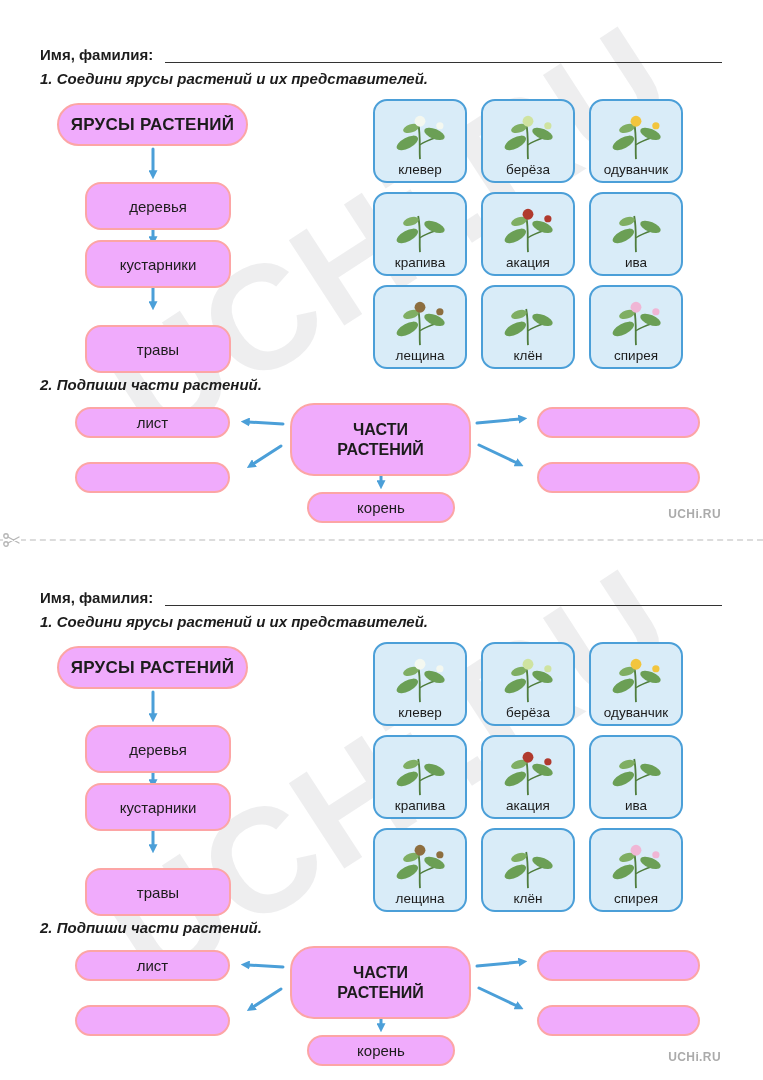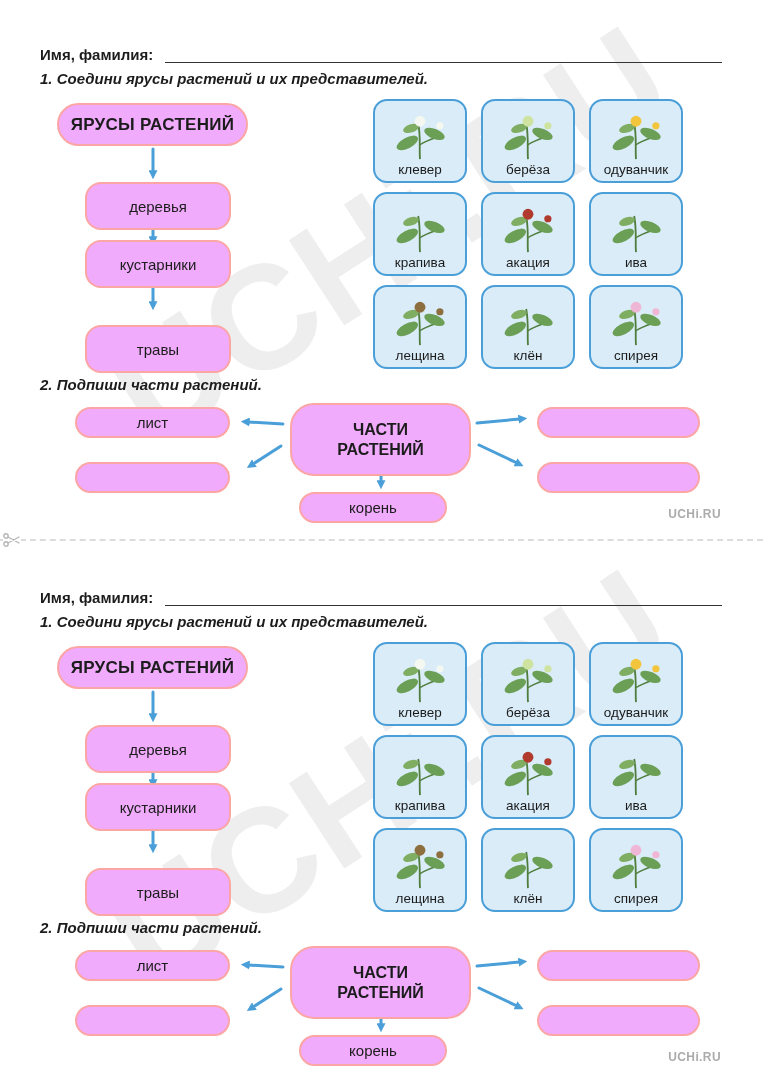--- a/index.html
+++ b/index.html
@@ -39,21 +39,21 @@
   .card-label{font-size:13.5px;color:#1b1b1b;line-height:1;}
   .stem{fill:none;stroke:#4f7d3c;stroke-width:2;}
   .stem.thin{stroke-width:1.5;}
   .leaf{fill:#6b9f55;}
   .leaf.light{fill:#7fae63;}
   .part-box{height:31px;border-radius:16px;}
   .p-left-top{left:75px;top:407px;width:155px;text-align:center;}
   .p-right-top{left:537px;top:407px;width:163px;}
   .p-left-bottom{left:75px;top:462px;width:155px;}
   .p-right-bottom{left:537px;top:462px;width:163px;}
-  .p-root{left:299px;top:492px;width:148px;}
+  .p-root{left:307px;top:492px;width:148px;}
   .parts-center{left:290px;top:403px;width:181px;height:73px;border-radius:24px;border-width:2.5px;font-weight:700;font-size:16px;text-align:center;}
   .parts-center span{display:inline-block;width:120px;line-height:1.25;}
   .arrows{position:absolute;left:0;top:0;z-index:1;}
   .brand{position:absolute;right:42px;top:507px;font-size:12px;font-weight:700;color:#ababab;letter-spacing:.4px;z-index:2;}
   .separator{position:relative;height:6px;background:#fff;z-index:4;}
   .cutline{position:absolute;left:0;right:0;top:2px;border-top:2px dashed #dcdcdc;}
   .scissors{position:absolute;left:3px;top:-5px;background:#fff;}
 </style>
 </head>
 <body>

